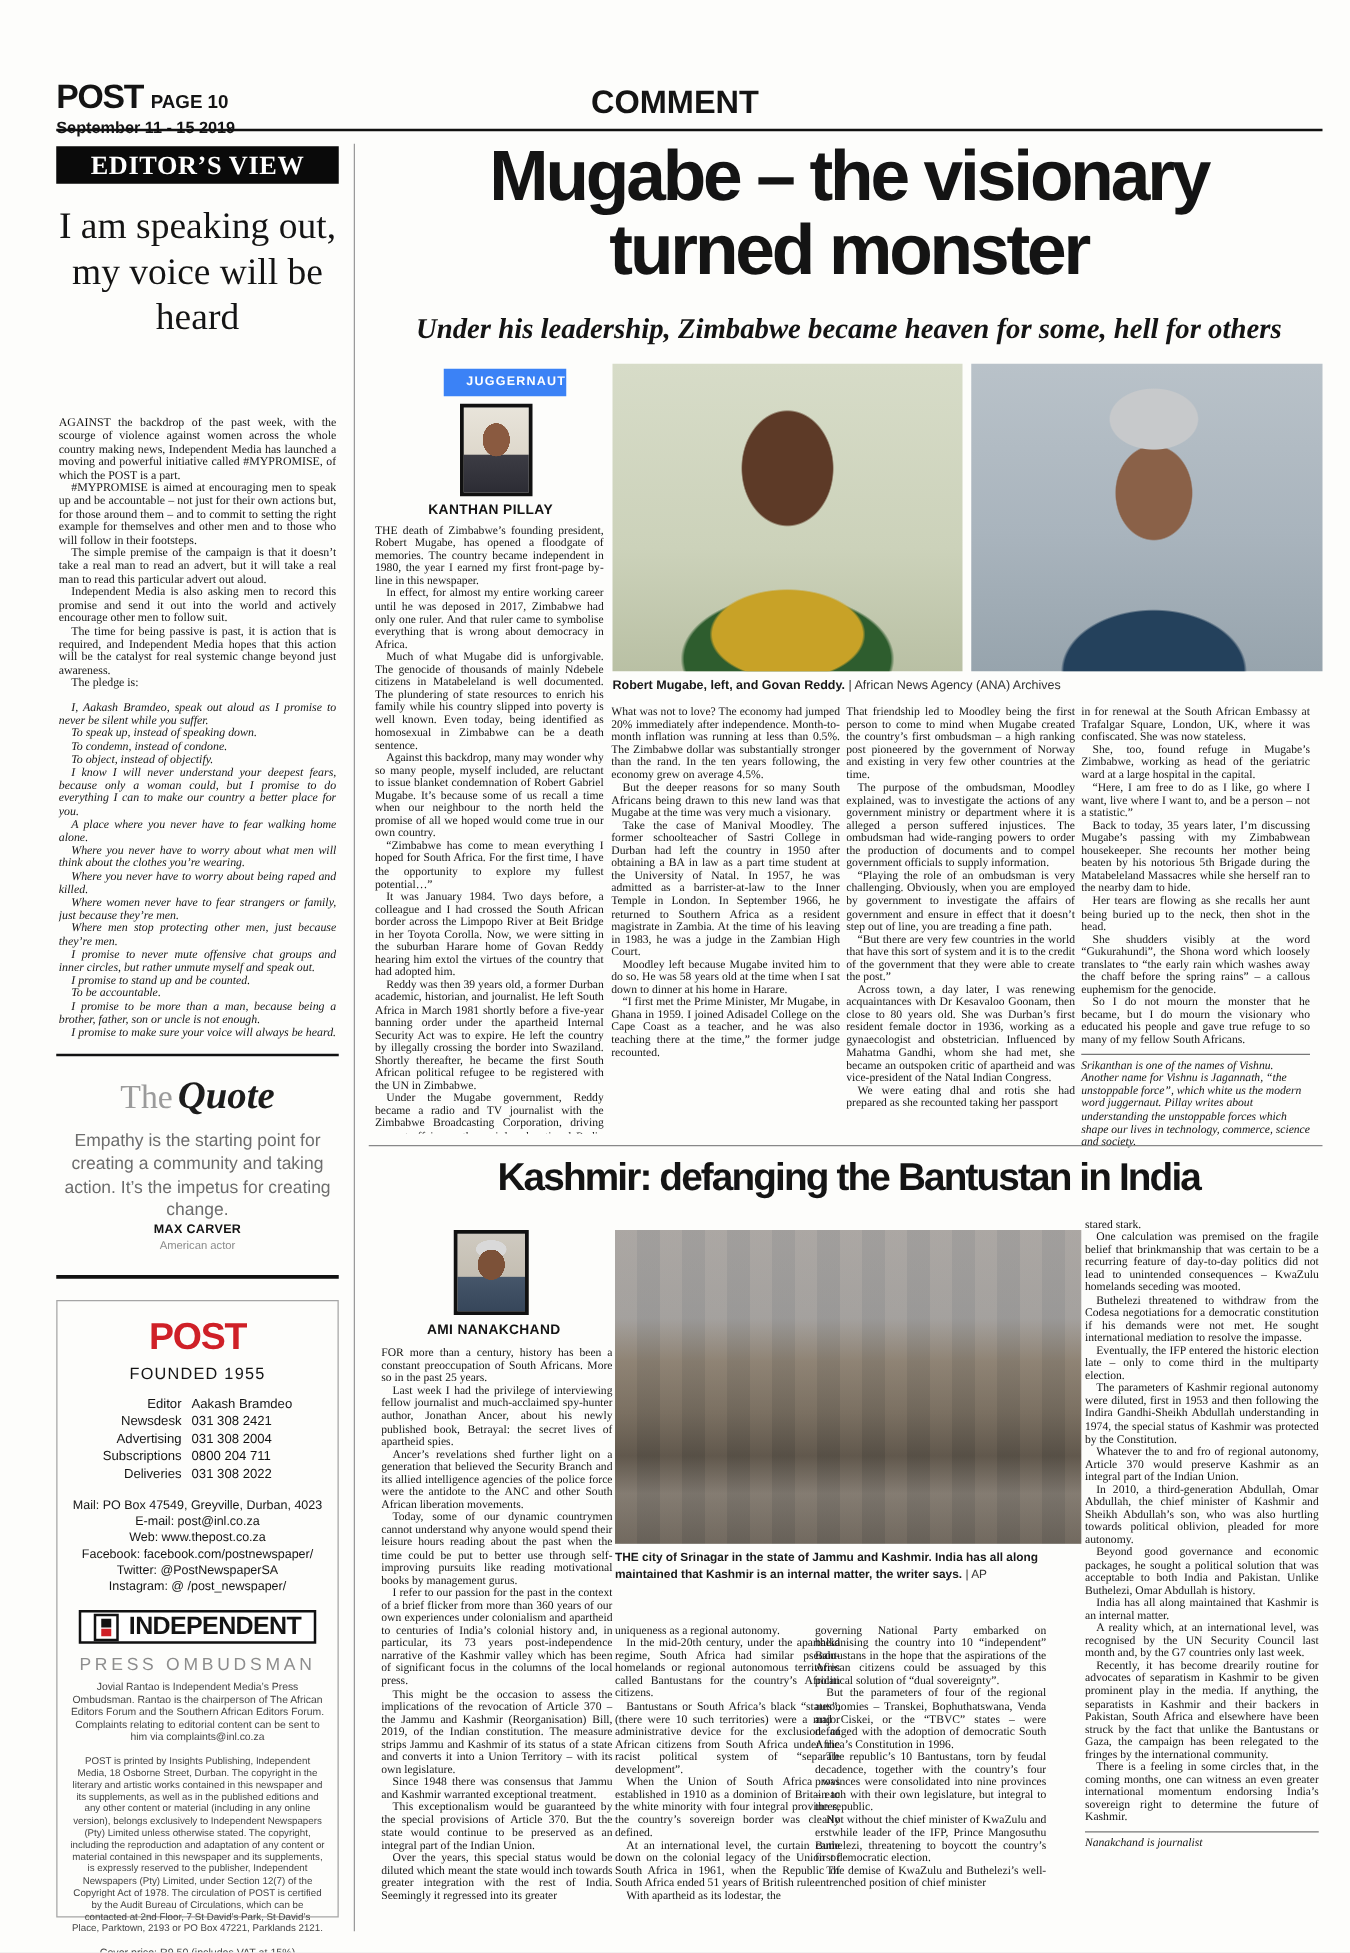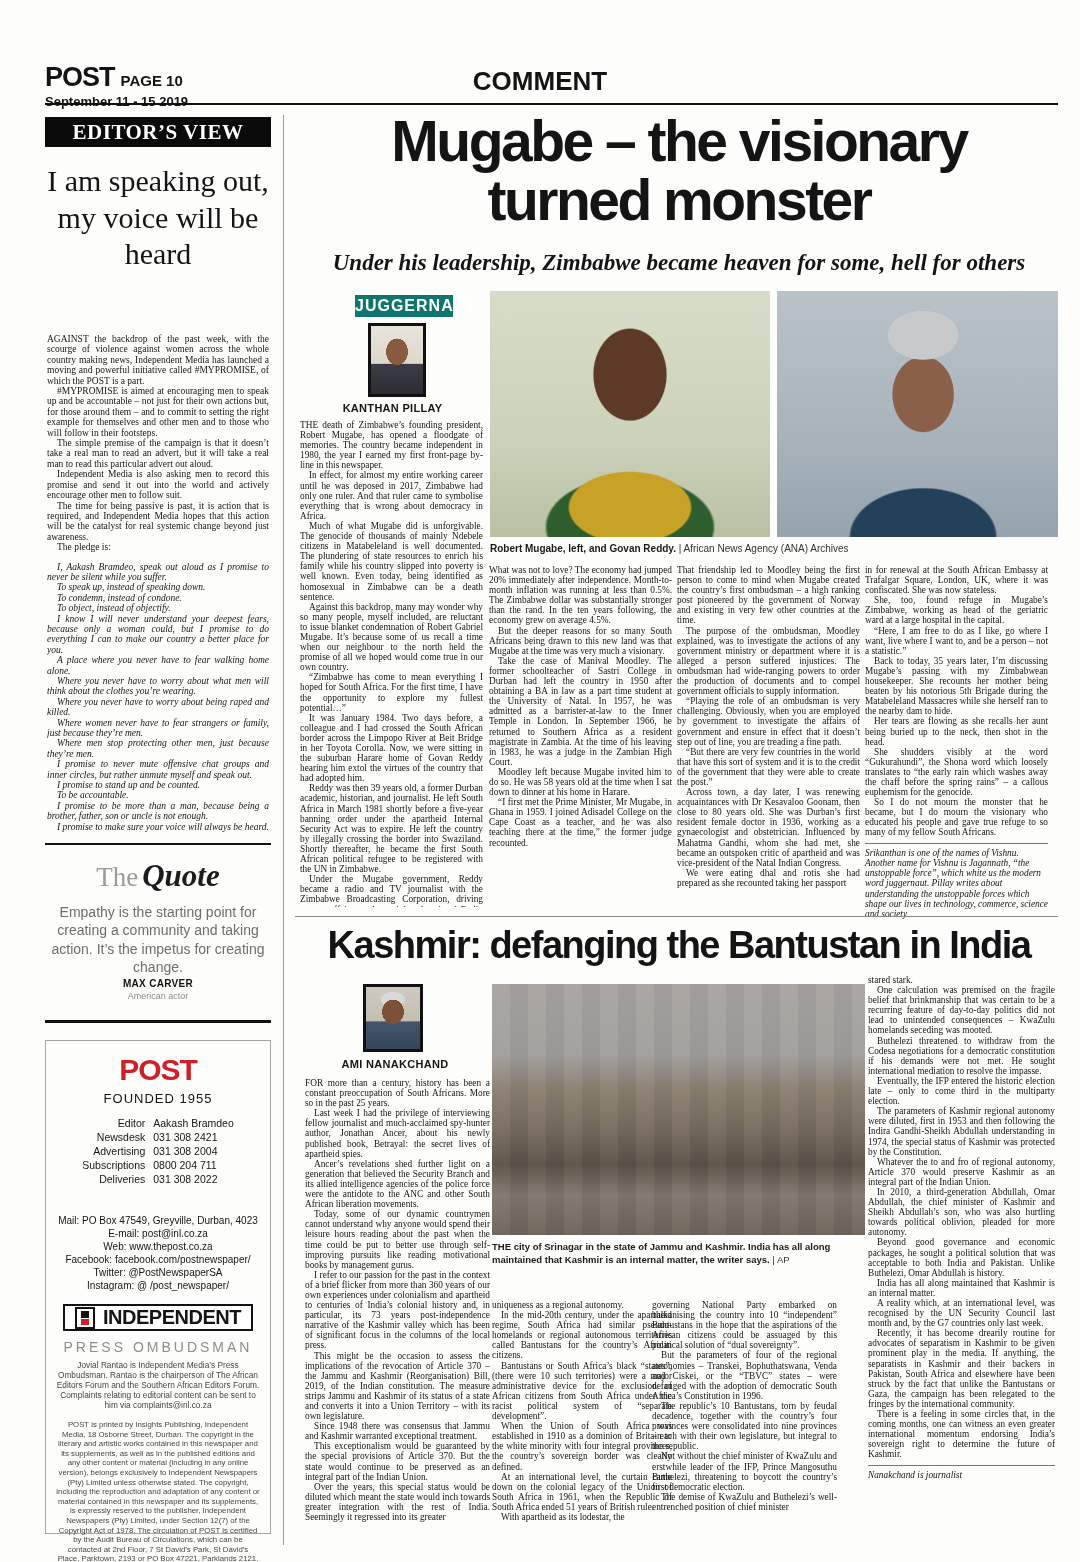--- a/index.html
+++ b/index.html
@@ -35,49 +35,49 @@
   .quote-text { font-family:"Liberation Sans", sans-serif; font-size:14px; line-height:1.32; color:#6d6d6d; text-align:center; }
   .quote-author { font-family:"Liberation Sans", sans-serif; font-weight:bold; font-size:10px; color:#111; text-align:center; letter-spacing:0.3px; }
   .quote-role { font-family:"Liberation Sans", sans-serif; font-size:9px; color:#8a8a8a; text-align:center; }
 
   .masthead-box { border:1px solid #a5a5a5; padding:12px 10px 8px 10px; display:flex; flex-direction:column; align-items:center; }
   .mh-brand { color:#cf2027; font-family:"Liberation Sans", sans-serif; font-weight:bold; font-size:30px; letter-spacing:-1px; }
   .mh-founded { font-family:"Liberation Sans", sans-serif; font-size:13px; letter-spacing:1px; margin-top:4px; }
   .mh-contacts { display:flex; gap:8px; margin-top:10px; font-family:"Liberation Sans", sans-serif; font-size:10.5px; line-height:14px; }
   .mh-contacts .labels p { text-align:right; font-weight:normal; }
   .mh-contacts .values p { text-align:left; }
-  .mh-address { margin-top:28px; font-family:"Liberation Sans", sans-serif; font-size:10px; line-height:13px; text-align:center; }
+  .mh-address { margin-top:12px; font-family:"Liberation Sans", sans-serif; font-size:10px; line-height:13px; text-align:center; }
   .mh-address p { text-indent:0 !important; text-align:center !important; }
   .indep-box { margin-top:12px; border:2px solid #111; width:190px; height:36px; display:flex; align-items:center; justify-content:center; gap:8px; background:#fff; }
   .indep-icon { width:20px; height:22px; border:2px solid #111; display:flex; flex-direction:column; align-items:center; justify-content:center; gap:1px; }
   .indep-icon .b1 { width:8px; height:7px; background:#111; }
   .indep-icon .b2 { width:8px; height:6px; background:#cf2027; }
   .indep-word { font-family:"Liberation Sans", sans-serif; font-weight:bold; font-size:20px; letter-spacing:-0.5px; }
   .ombud-title { margin-top:8px; font-family:"Liberation Sans", sans-serif; font-size:14px; letter-spacing:3px; color:#8d8d8d; }
   .ombud-text { margin-top:5px; font-family:"Liberation Sans", sans-serif; font-size:8.3px; line-height:10px; color:#444; text-align:center; }
   .imprint { margin-top:10px; font-family:"Liberation Sans", sans-serif; font-size:7.8px; line-height:9.6px; color:#444; text-align:center; }
   .coverprice { margin-top:9px; font-family:"Liberation Sans", sans-serif; font-size:8.5px; color:#444; text-align:center; }
 
   
   .main-headline { text-align:center; font-family:"Liberation Sans", sans-serif; font-weight:bold; letter-spacing:-2.5px; }
   .main-headline p { font-size:57px; line-height:59px; }
   .standfirst { text-align:center; font-family:"Liberation Serif", serif; font-style:italic; font-weight:bold; font-size:23px; }
-  .kicker-box { background:#0f766e; color:#fff; text-align:center; font-family:"Liberation Sans", sans-serif;
-    font-weight:bold; font-size:16px; line-height:22px; letter-spacing:1px; }
+  .kicker-box { background:#3b82f6; color:#fff; text-align:right; font-family:"Liberation Sans", sans-serif;
+    font-weight:bold; font-size:10px; line-height:22px; letter-spacing:1px; }
   .byline { text-align:center; font-family:"Liberation Sans", sans-serif; font-weight:bold; font-size:11px; letter-spacing:0.3px; }
   .artcol { font-size:9.3px; line-height:10.1px; overflow:hidden; }
   .artcol p { margin:0; text-align:justify; text-indent:9px; }
   .artcol p:first-child { text-indent:0; }
   .caption { font-family:"Liberation Sans", sans-serif; font-size:10px; line-height:12.5px; color:#1a1a1a; }
   .caption .cap-b { font-weight:bold; }
   .caption .cap-c { font-weight:normal; color:#333; }
   .footnote { font-style:italic; font-size:9.3px; line-height:10.3px; }
   .footnote p { text-indent:0; text-align:left; margin:0; }
   .note-rule { border-top:1px solid #777; margin:5px 0 4px 0; }
-  .k-headline { text-align:center; font-family:"Liberation Sans", sans-serif; font-weight:bold; font-size:38px; letter-spacing:-1.5px; }
+  .k-headline { text-align:center; font-family:"Liberation Sans", sans-serif; font-weight:bold; font-size:31px; letter-spacing:-1.5px; }
 
   
   .photo { background:#c9c9c2; }
   .headshot { border:3px solid #111; }
   .ph-pillay { background:
       radial-gradient(ellipse 18px 22px at 50% 38%, #8a5a40 60%, rgba(0,0,0,0) 61%),
       linear-gradient(180deg, #e8e4da 0%, #ded8cc 55%, #3c3c44 56%, #2c2c34 100%); }
   .ph-mugabe { background:
       radial-gradient(ellipse 62px 78px at 50% 34%, #5d3a27 58%, rgba(0,0,0,0) 60%),
       radial-gradient(ellipse 120px 70px at 50% 88%, #c8a227 50%, rgba(0,0,0,0) 52%),

